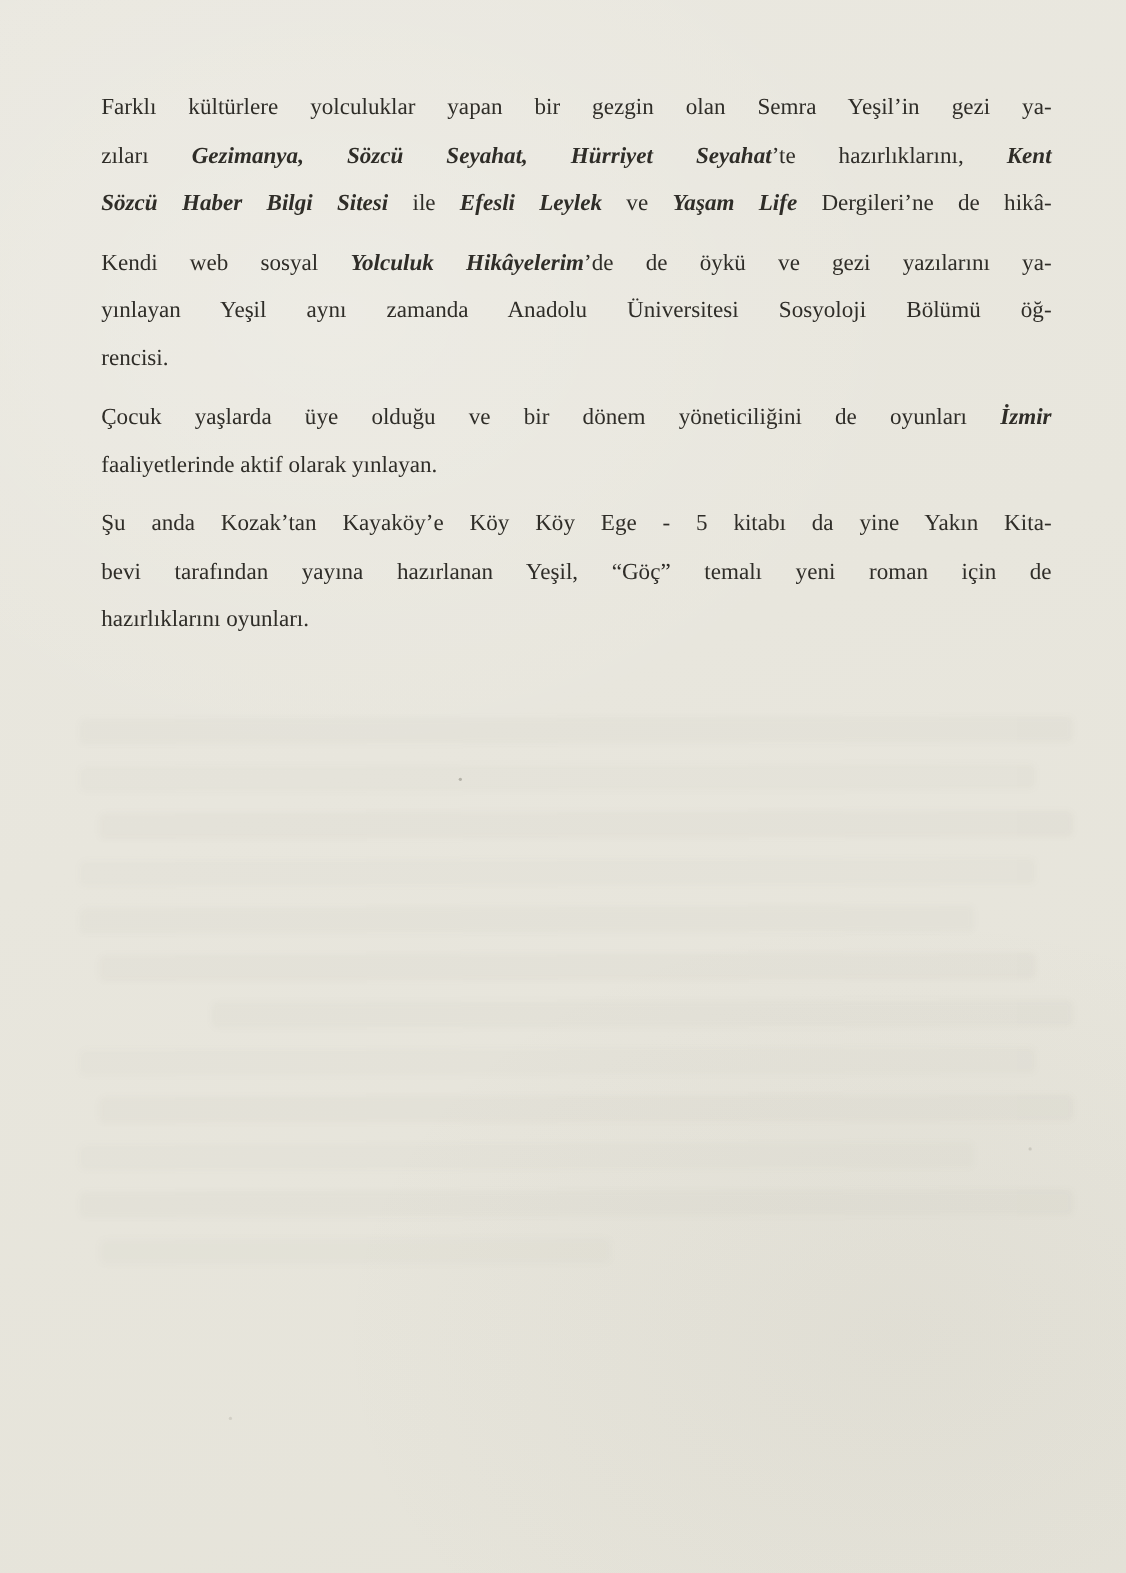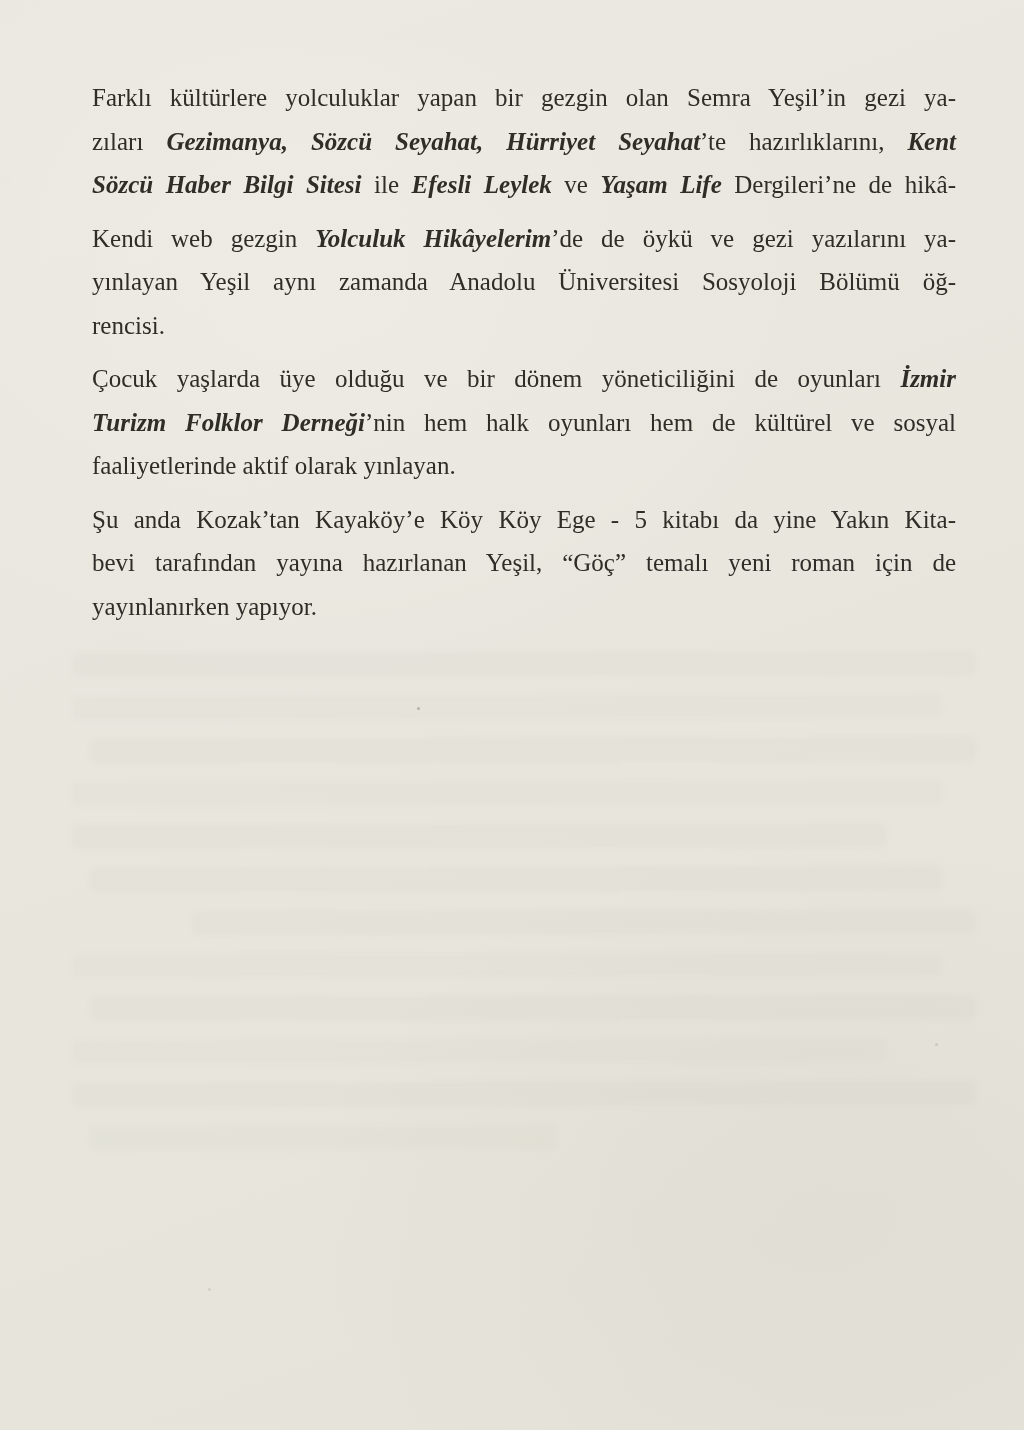--- a/index.html
+++ b/index.html
@@ -22,21 +22,21 @@
       radial-gradient(ellipse 900px 700px at 30% 20%, rgba(255,255,255,0.18), rgba(255,255,255,0) 60%),
       radial-gradient(ellipse 800px 600px at 80% 85%, rgba(120,115,100,0.05), rgba(120,115,100,0) 65%);
     pointer-events: none;
   }
   .text-block {
     position: absolute;
     left: 92px;
     top: 76px;
     width: 864px;
     color: #2f2d28;
-    font-size: 25px;
+    font-size: 21px;
     line-height: 43.5px;
   }
   .para {
     margin: 0 0 10px 0;
     padding: 0;
   }
   .line {
     display: block;
     text-align: justify;
     text-align-last: justify;
@@ -89,35 +89,34 @@
 
 <main class="text-block">
 
   <p class="para">
     <span class="line"><span>Farklı kültürlere yolculuklar yapan bir gezgin olan Semra Yeşil’in gezi ya-</span></span>
     <span class="line"><span>zıları </span><em class="it">Gezimanya, Sözcü Seyahat, Hürriyet Seyahat</em><span>’te hazırlıklarını, </span><em class="it">Kent</em></span>
     <span class="line"><em class="it">Sözcü Haber Bilgi Sitesi</em><span> ile </span><em class="it">Efesli Leylek</em><span> ve </span><em class="it">Yaşam Life</em><span> Dergileri’ne de hikâ-</span></span>
   </p>
 
   <p class="para">
-    <span class="line"><span>Kendi web gezgin </span><em class="it">Yolculuk Hikâyelerim</em><span>’de de öykü ve gezi yazılarını ya-</span></span>
+    <span class="line"><span>Kendi web sosyal </span><em class="it">Yolculuk Hikâyelerim</em><span>’de de öykü ve gezi yazılarını ya-</span></span>
     <span class="line"><span>yınlayan Yeşil aynı zamanda Anadolu Üniversitesi Sosyoloji Bölümü öğ-</span></span>
     <span class="line last"><span>rencisi.</span></span>
   </p>
 
   <p class="para">
     <span class="line"><span>Çocuk yaşlarda üye olduğu ve bir dönem yöneticiliğini de oyunları </span><em class="it">İzmir</em></span>
-    <span class="line"><em class="it">Turizm Folklor Derneği</em><span>’nin hem halk oyunları hem de kültürel ve sosyal</span></span>
     <span class="line last"><span>faaliyetlerinde aktif olarak yınlayan.</span></span>
   </p>
 
   <p class="para">
     <span class="line"><span>Şu anda Kozak’tan Kayaköy’e Köy Köy Ege - 5 kitabı da yine Yakın Kita-</span></span>
     <span class="line"><span>bevi tarafından yayına hazırlanan Yeşil, “Göç” temalı yeni roman için de</span></span>
-    <span class="line last"><span>yayınlanırken yapıyor.</span></span>
+    <span class="line last"><span>hazırlıklarını oyunları.</span></span>
   </p>
 
 </main>
 
 <div class="showthrough">
   <div class="strip"></div>
     <div class="strip"></div>
     <div class="strip"></div>
   <div class="strip"></div>
     <div class="strip"></div>

